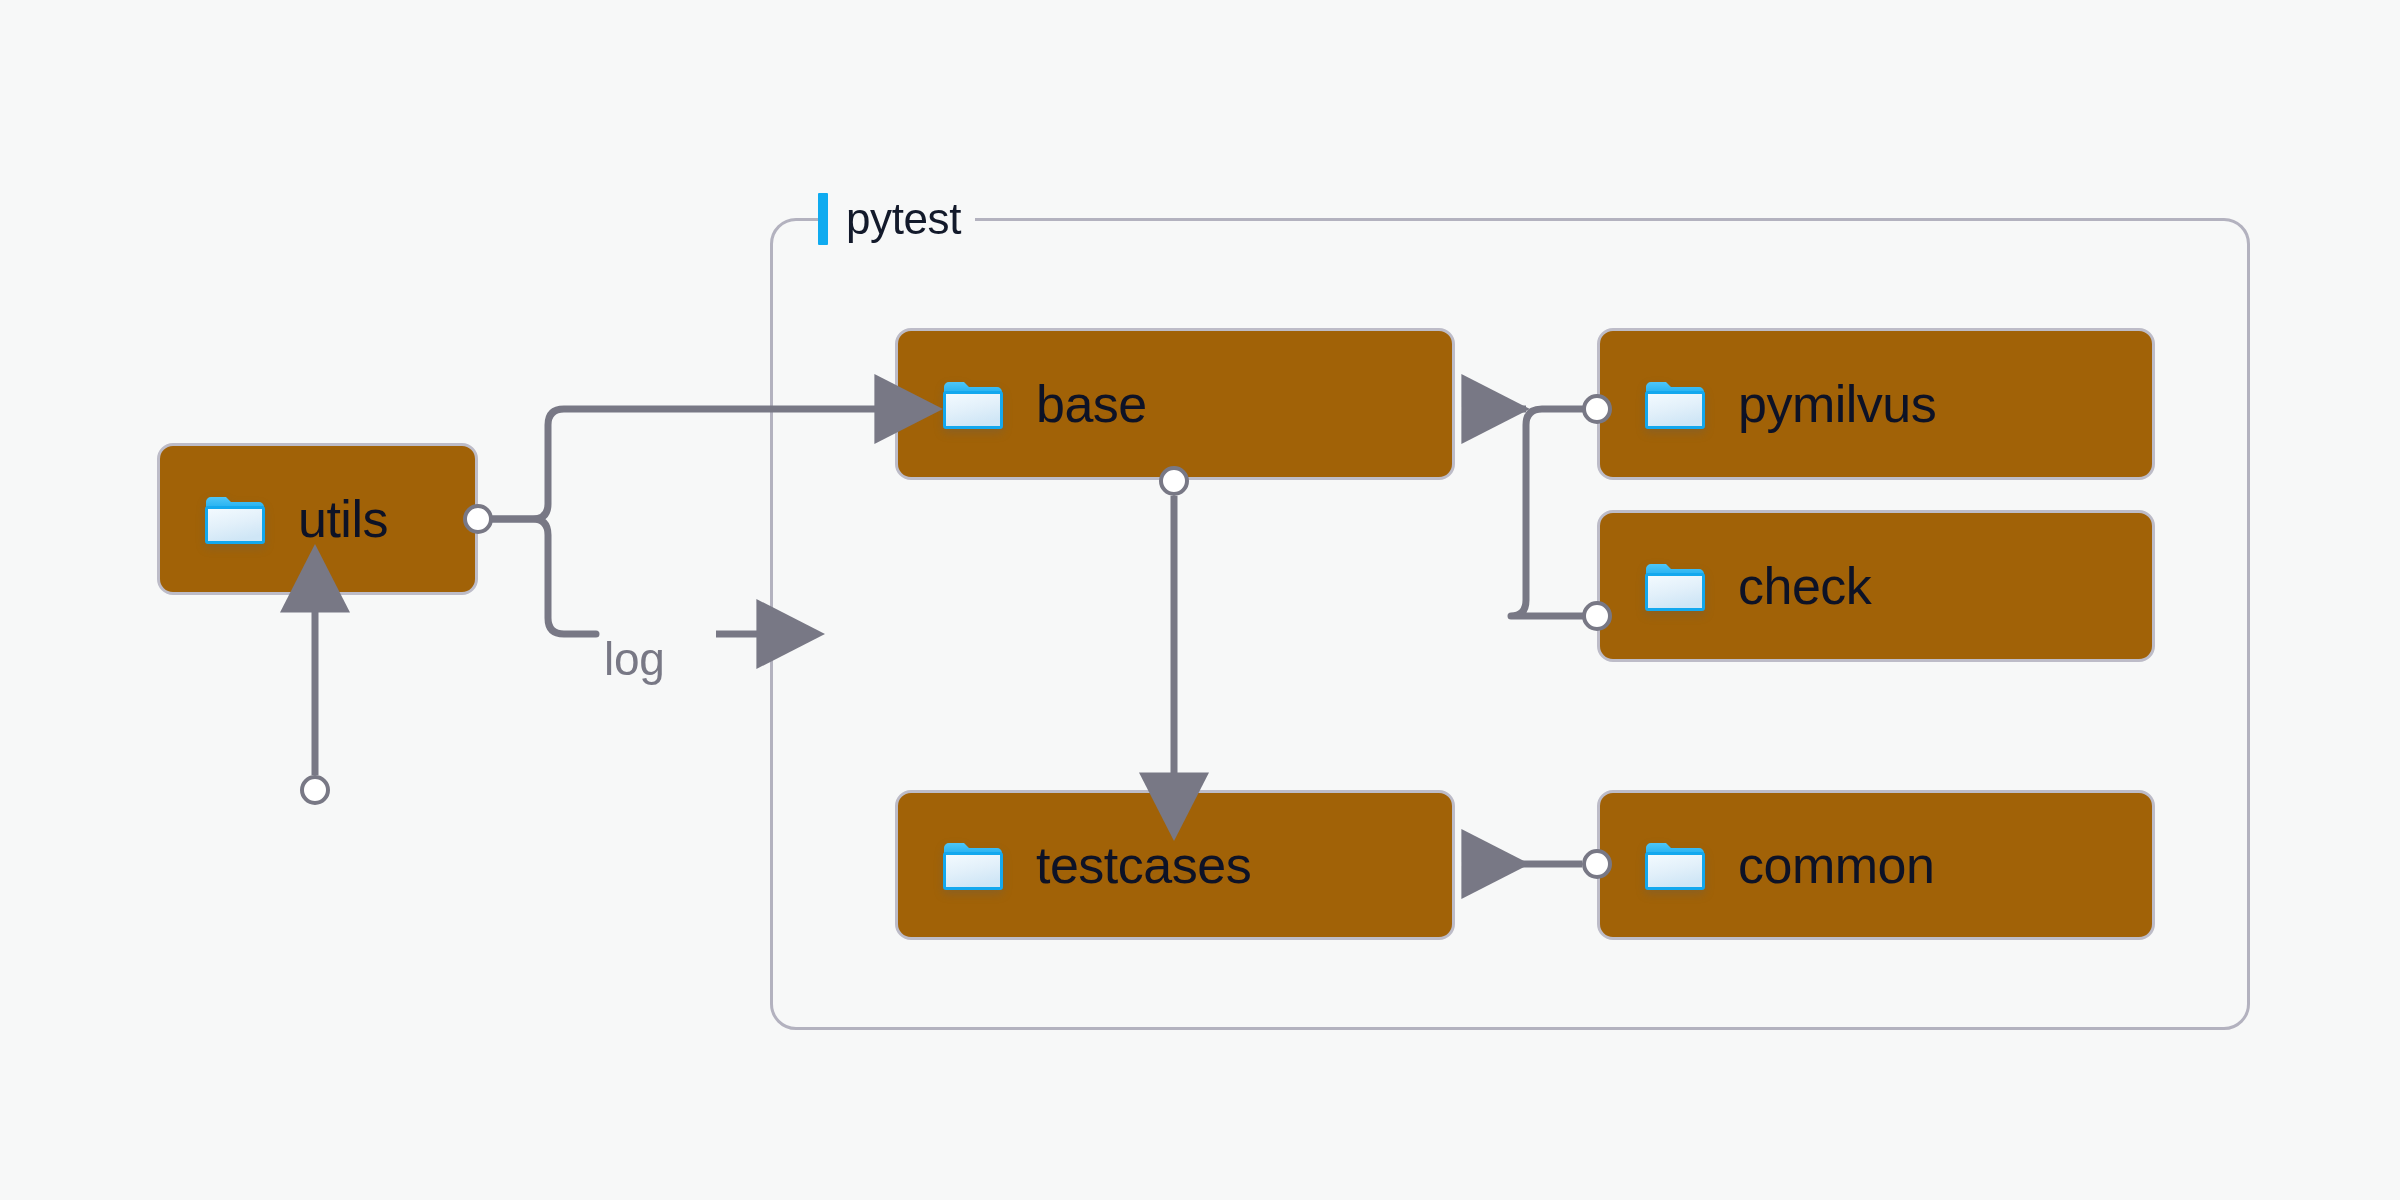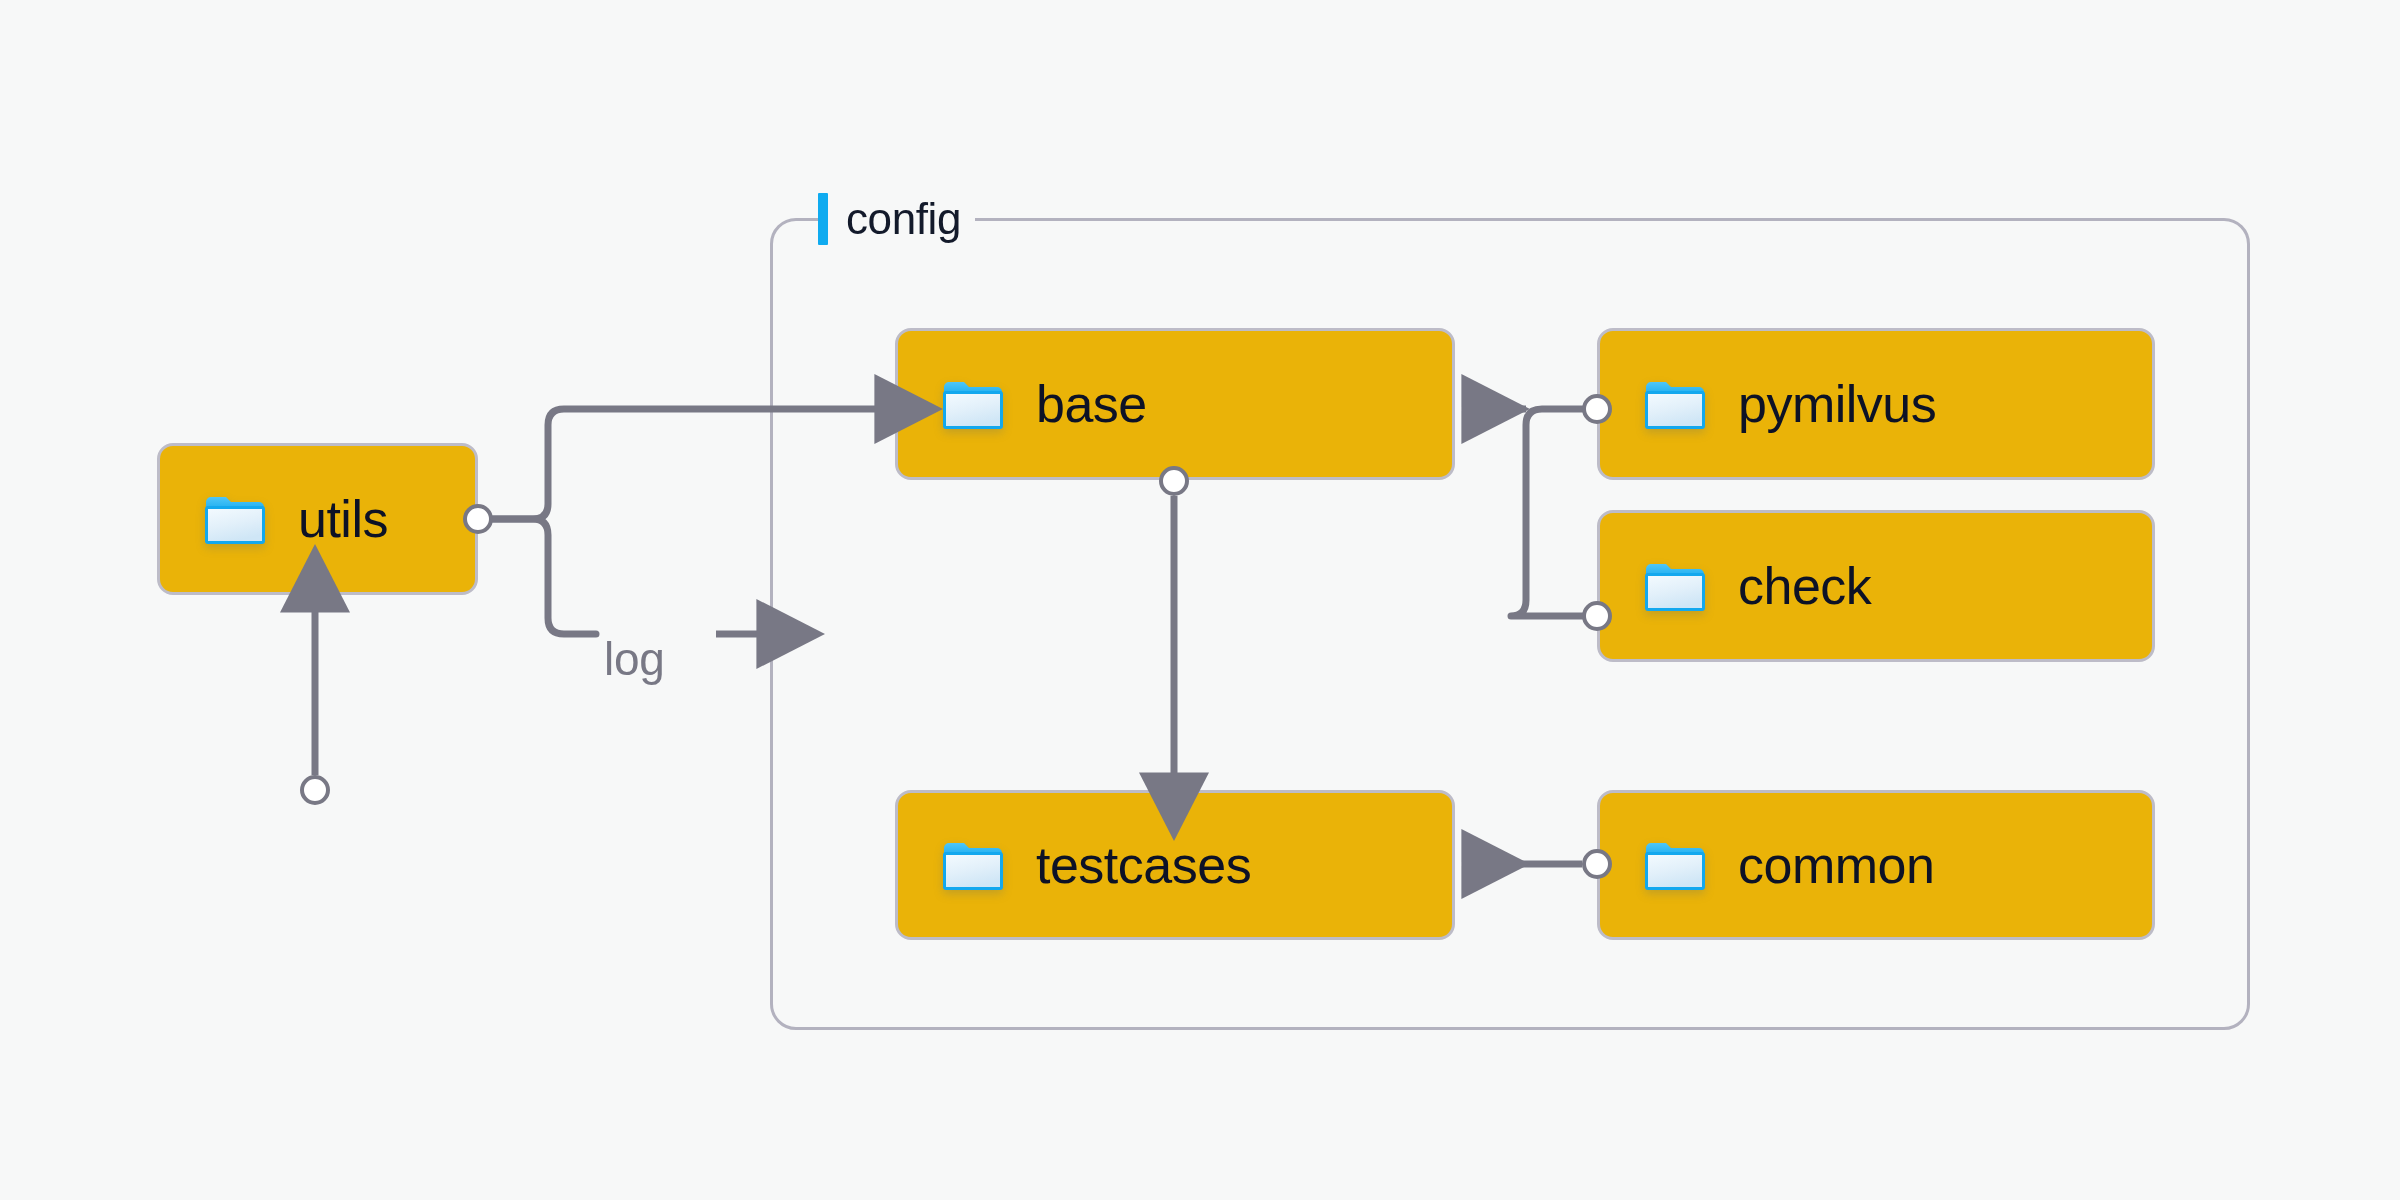--- a/index.html
+++ b/index.html
@@ -40,21 +40,21 @@
     font-size:44px;
     color:#131a2b;
     letter-spacing:-0.4px;
     line-height:1;
     white-space:nowrap;
   }
   
   .node{
     position:absolute;
     box-sizing:border-box;
-    background:#eab308;
+    background:#a16207;
     border:3px solid #bdbcc8;
     border-radius:16px;
     display:flex;align-items:center;
     padding-left:44px;
     gap:32px;
   }
   .node-label{
     font-size:52px;
     color:#0d1226;
     letter-spacing:-0.5px;
@@ -138,21 +138,21 @@
 
     <path d="M 1582 409 L 1542 409 Q 1526 409 1526 425 L 1526 600 Q 1526 616 1511 616 L 1582 616" fill="none" stroke="#787885" stroke-width="7" stroke-linecap="round" stroke-linejoin="round"></path>
     <path d="M 1526 409 L 1467 409" fill="none" stroke="#787885" stroke-width="7" stroke-linecap="butt" marker-end="url(#arrowL)"></path>
 
     <path d="M 1582 864 L 1467 864" fill="none" stroke="#787885" stroke-width="7" stroke-linecap="butt" marker-end="url(#arrowL)"></path>
   </svg>
 
   <div class="group" style="left:770px;top:218px;width:1480px;height:812px;"></div>
   <div class="group-label" style="left:818px;top:192px;">
     <span class="group-accent"></span>
-    <span class="group-title">config</span>
+    <span class="group-title">pytest</span>
   </div>
 
   <div class="node" style="left:157px;top:443px;width:321px;height:152px;padding-left:44px;">
     <span class="folder">
       <svg viewBox="0 0 62 52" width="62" height="52" xmlns="http://www.w3.org/2000/svg">
         <path d="M2 9 a5 5 0 0 1 5-5 h15 l5 5 h28 a5 5 0 0 1 5 5 v5 H2 Z" fill="url(#folderTab)"></path>
         <rect x="2.5" y="14.5" width="57" height="35" rx="1.5" fill="url(#folderBody)" stroke="#13a8ee" stroke-width="3"></rect>
       </svg>
     </span>
     <span class="node-label">utils</span>

